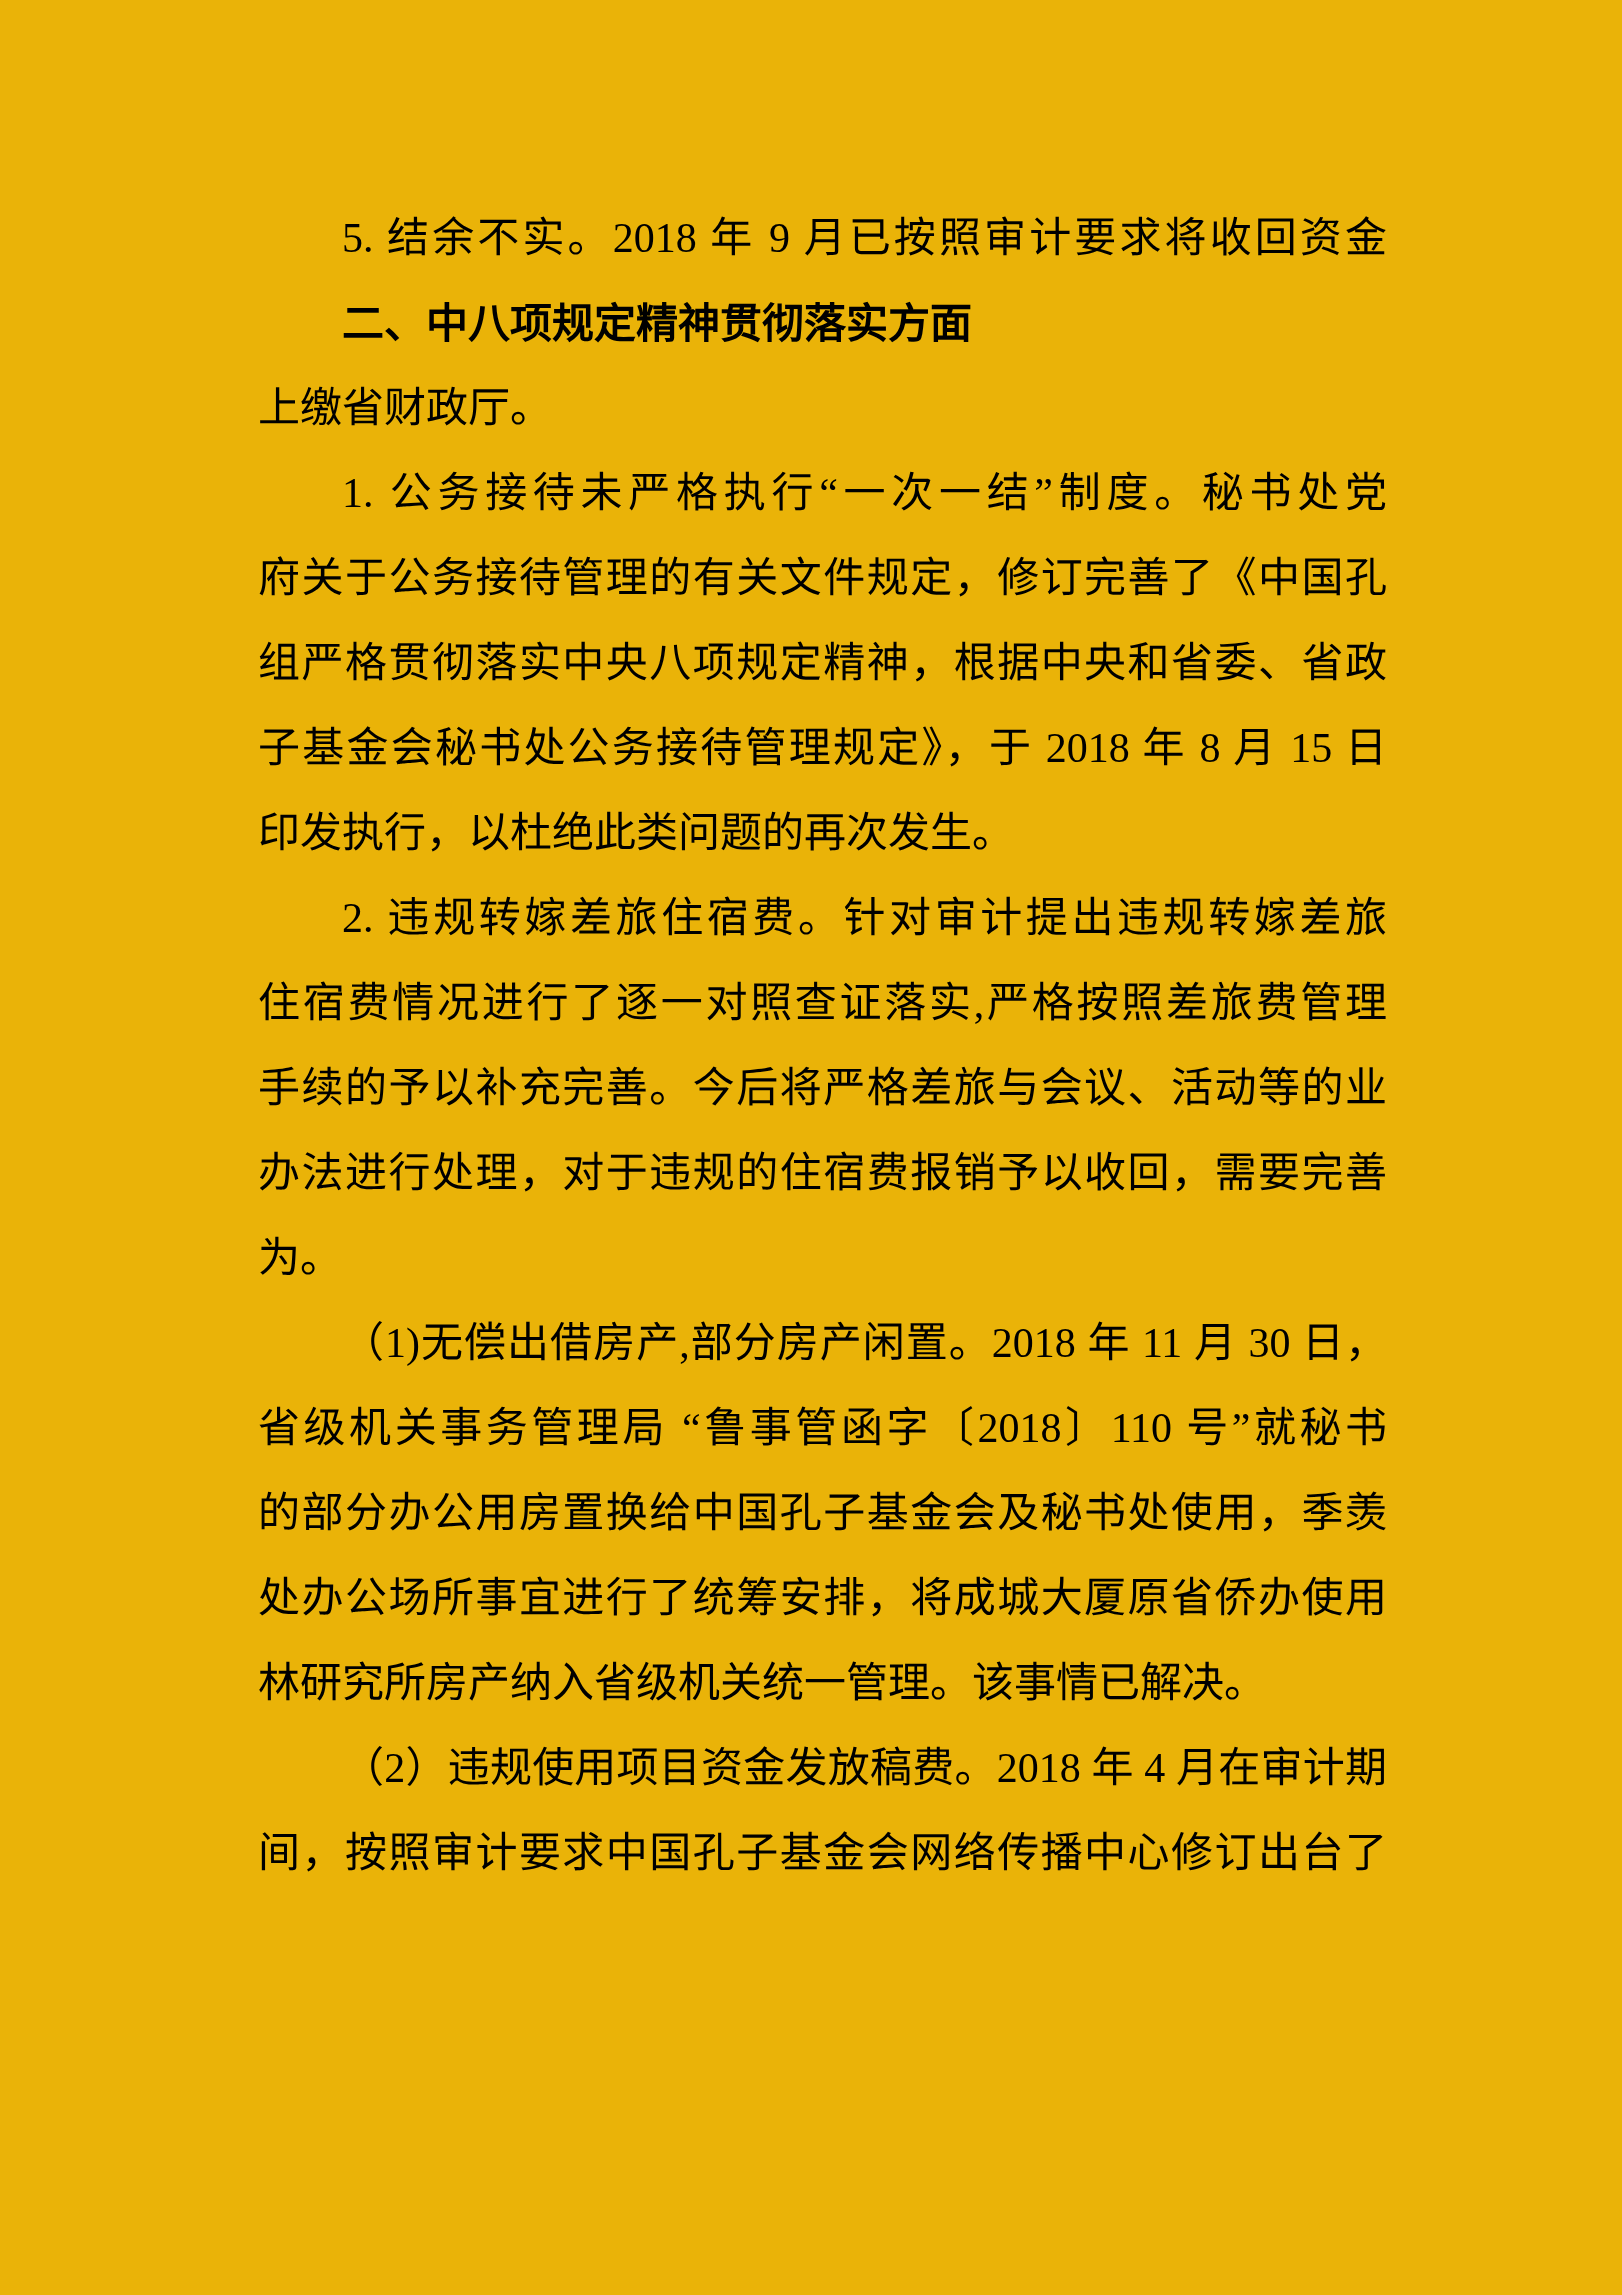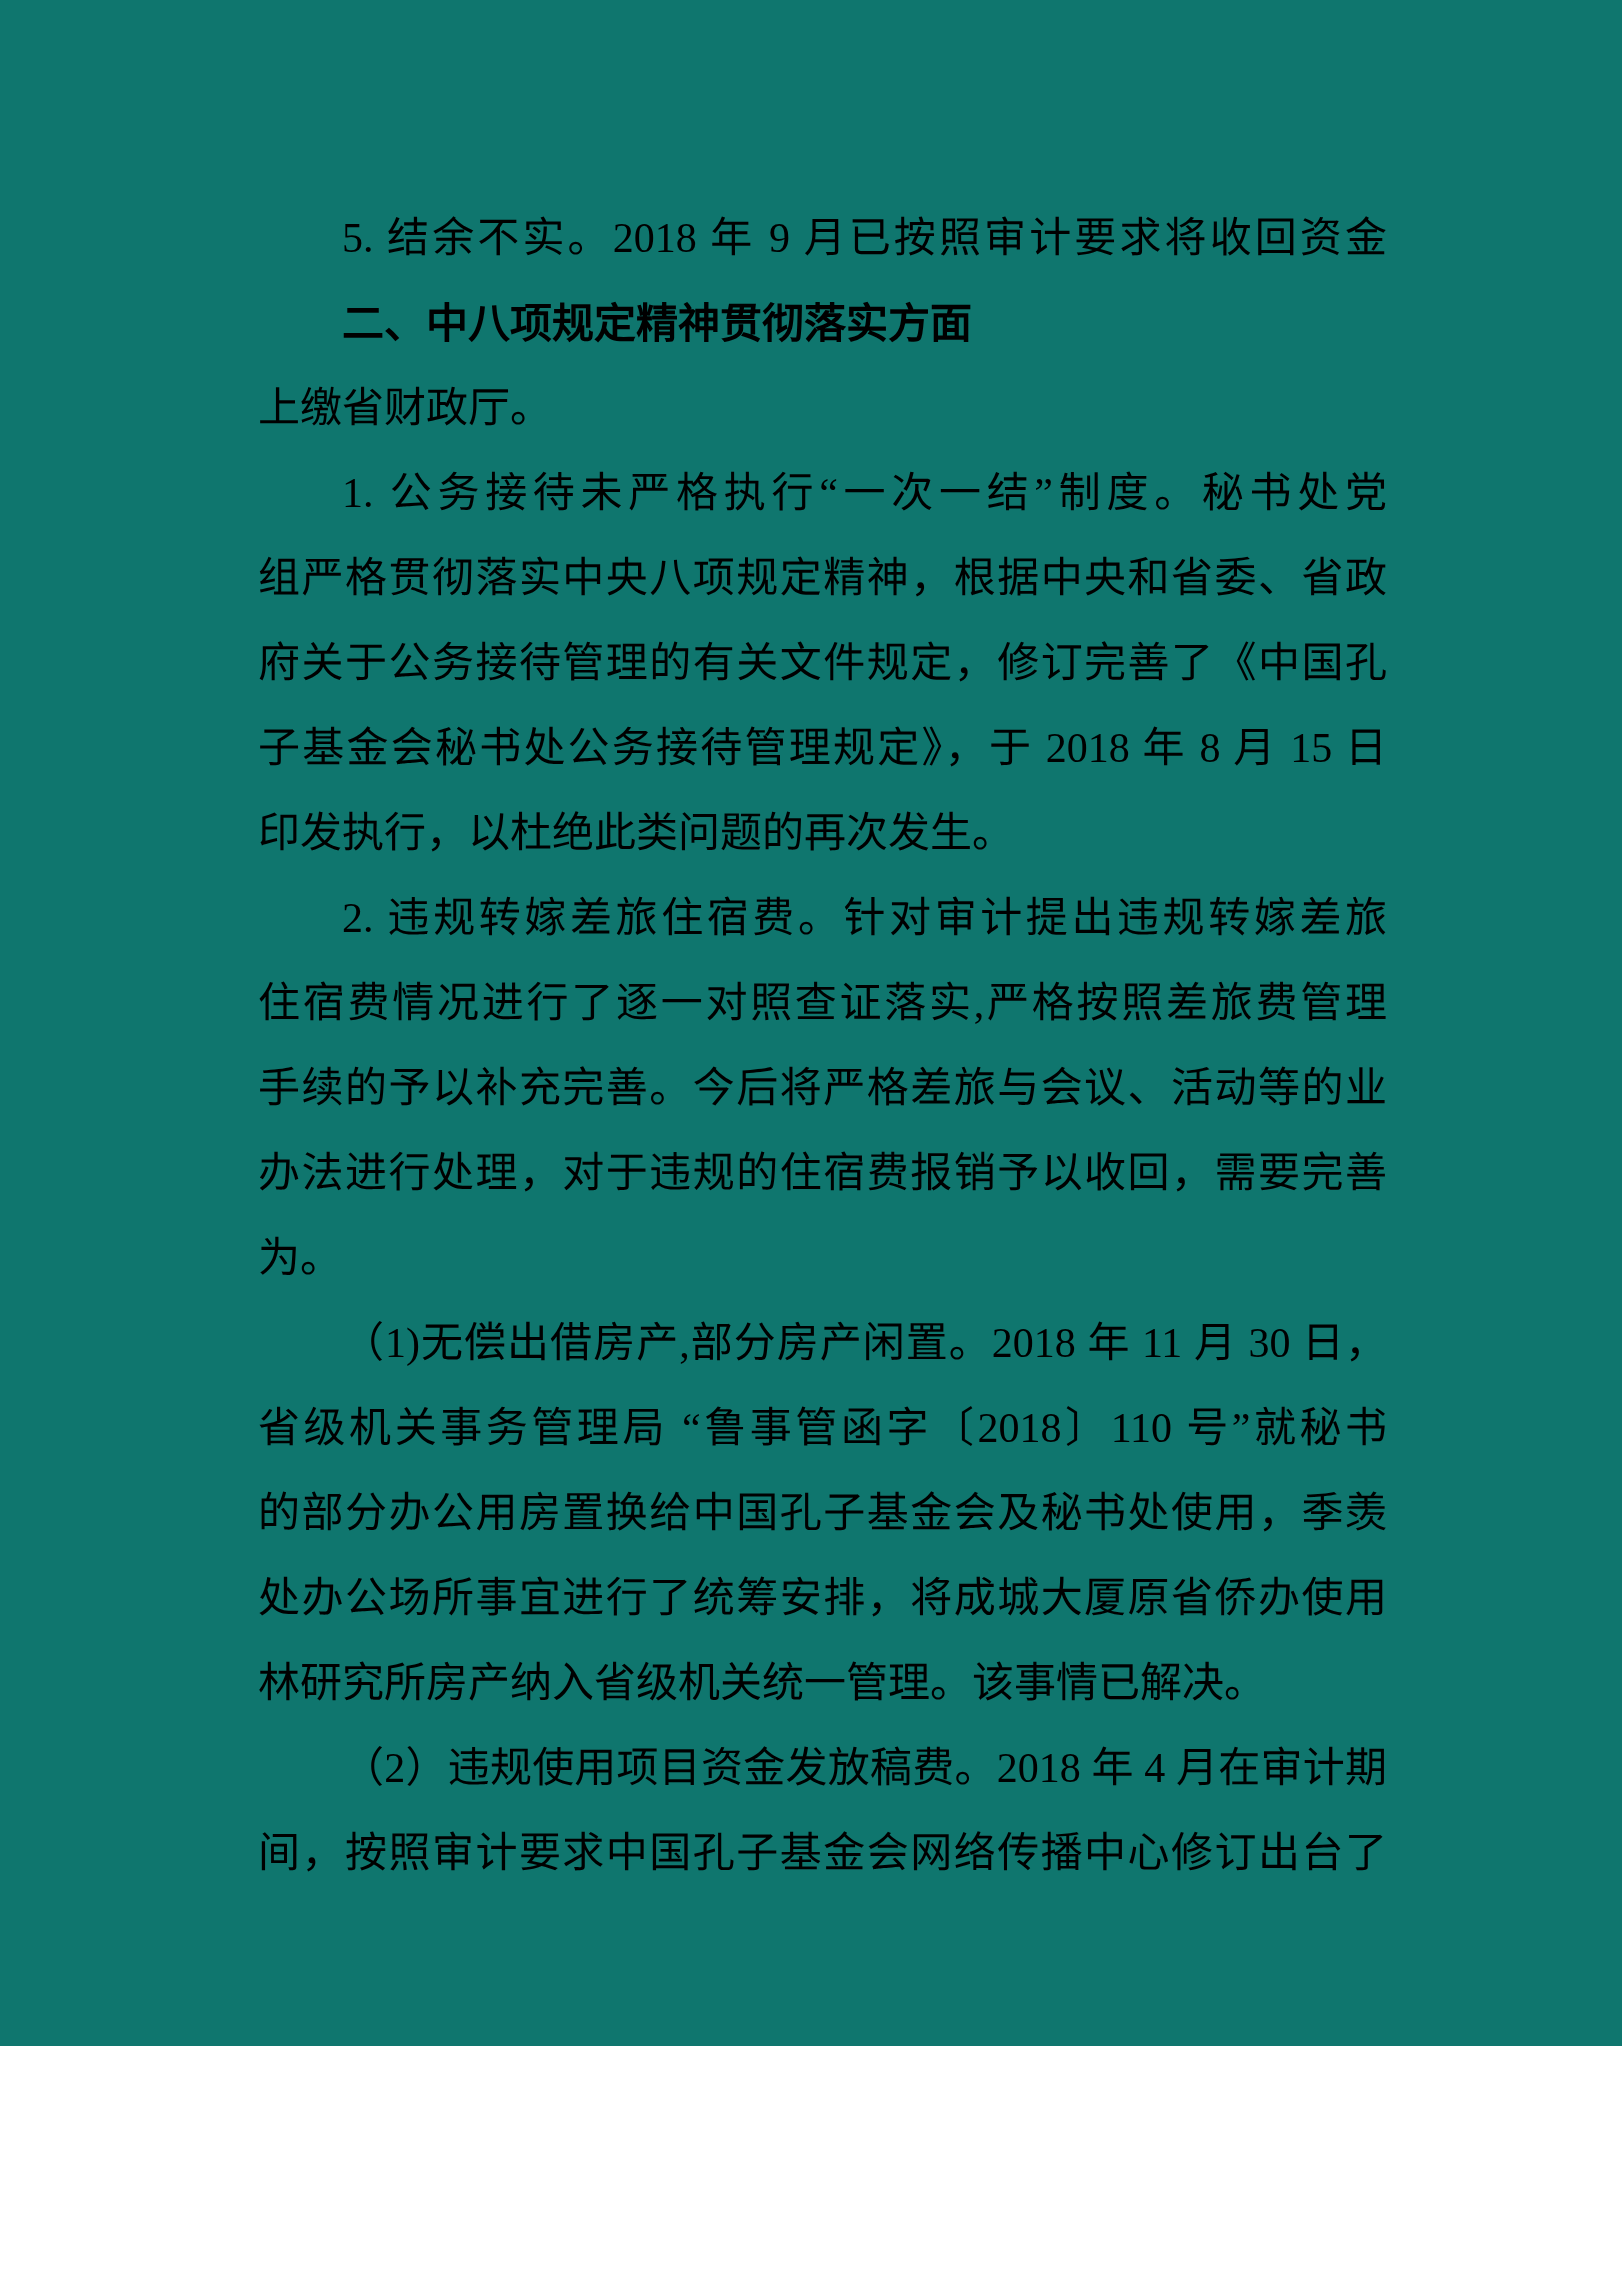--- a/index.html
+++ b/index.html
@@ -3,22 +3,22 @@
 <meta charset="utf-8">
 <style>
   html, body {
     margin: 0;
     padding: 0;
     background: #ffffff;
   }
   .page {
     position: relative;
     width: 1623px;
-    height: 2046px;
-    background: #0f766e;
+    height: 2295px;
+    background: #eab308;
     overflow: hidden;
   }
   .text-block {
     position: absolute;
     left: 258px;
     top: 196px;
     width: 1129px;
   }
   .line {
     height: 85px;
@@ -43,22 +43,22 @@
 </style>
 </head>
 <body>
 
 <div class="page">
   <div class="text-block">
       <div class="line indent justify">5. 结余不实。2018 年 9 月已按照审计要求将收回资金</div>
       <div class="line heading indent">二、中八项规定精神贯彻落实方面</div>
       <div class="line">上缴省财政厅。</div>
       <div class="line indent justify">1. 公务接待未严格执行“一次一结”制度。秘书处党</div>
+      <div class="line justify">府关于公务接待管理的有关文件规定，修订完善了《中国孔</div>
       <div class="line justify">组严格贯彻落实中央八项规定精神，根据中央和省委、省政</div>
-      <div class="line justify">府关于公务接待管理的有关文件规定，修订完善了《中国孔</div>
       <div class="line justify">子基金会秘书处公务接待管理规定》，于 2018 年 8 月 15 日</div>
       <div class="line">印发执行，以杜绝此类问题的再次发生。</div>
       <div class="line indent justify">2. 违规转嫁差旅住宿费。针对审计提出违规转嫁差旅</div>
       <div class="line justify">住宿费情况进行了逐一对照查证落实,严格按照差旅费管理</div>
       <div class="line justify">手续的予以补充完善。今后将严格差旅与会议、活动等的业</div>
       <div class="line justify">办法进行处理，对于违规的住宿费报销予以收回，需要完善</div>
       <div class="line">为。</div>
       <div class="line indent justify">（1)无偿出借房产,部分房产闲置。2018 年 11 月 30 日，</div>
       <div class="line justify">省级机关事务管理局 “鲁事管函字〔2018〕110 号”就秘书</div>
       <div class="line justify">的部分办公用房置换给中国孔子基金会及秘书处使用，季羡</div>

